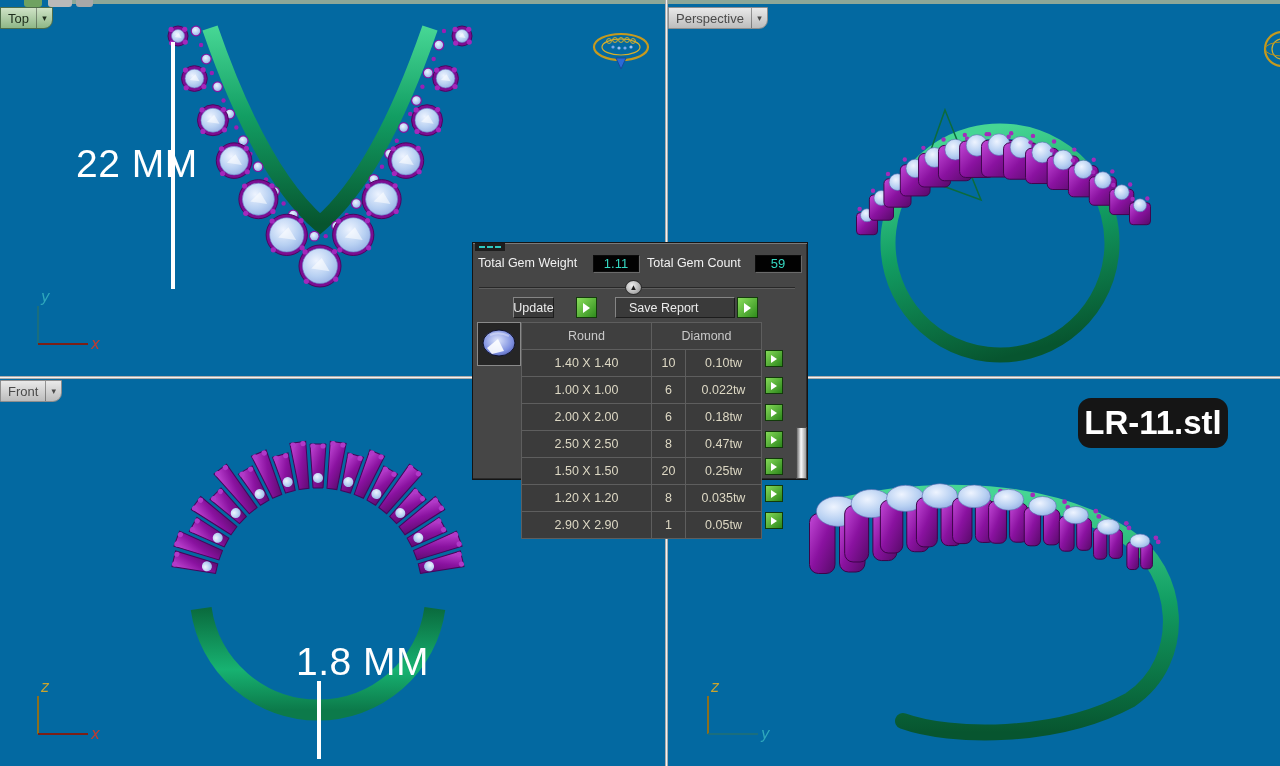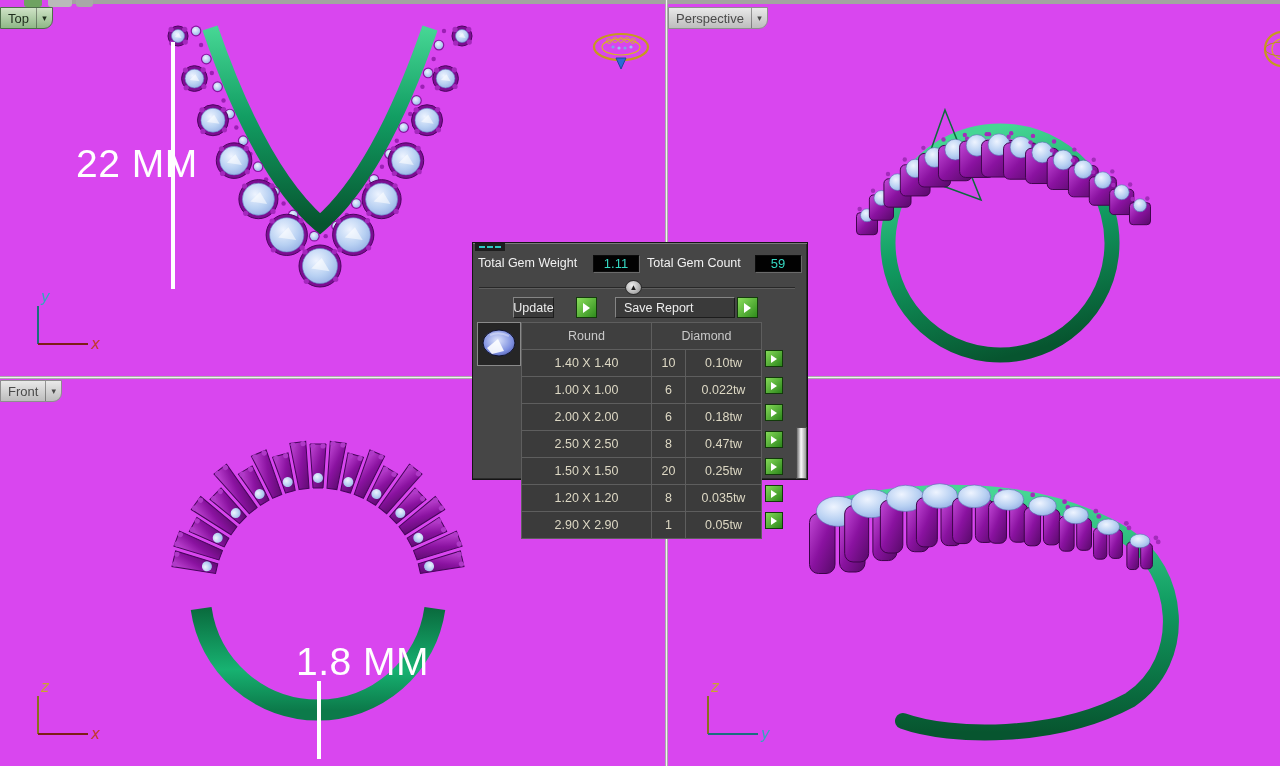--- a/index.html
+++ b/index.html
@@ -1,18 +1,18 @@
 <!DOCTYPE html>
 <html><head>
 <meta charset="utf-8">
 <style>
   *{margin:0;padding:0;box-sizing:border-box}
   html,body{width:1280px;height:766px;background:#000;overflow:hidden;
     font-family:"Liberation Sans",sans-serif}
-  #stage{position:absolute;left:0;top:0;width:1280px;height:766px;background:#d946ef;overflow:hidden}
+  #stage{position:absolute;left:0;top:0;width:1280px;height:766px;background:#0369a1;overflow:hidden}
 
   
   .topstrip{position:absolute;left:60px;top:0;width:1220px;height:4px;background:#9cae97;opacity:.9;z-index:4}
   .ttab{position:absolute;top:0;height:7px;z-index:4;border-radius:0 0 3px 3px}
   .ttab.g{left:24px;width:18px;background:#6fa261}
   .ttab.s1{left:48px;width:24px;background:#b9b9b9}
   .ttab.s2{left:76px;width:17px;background:#a8a8a8}
 
   
   .vp-divider-v{position:absolute;left:665px;top:0;width:3px;height:766px;
@@ -67,21 +67,21 @@
   #gp-count-value{left:282px}
   #gp-collapse-line{position:absolute;left:6px;right:12px;top:44px;height:2px;
     border-top:1px solid #282828;border-bottom:1px solid #5e5e5e}
   #gp-collapse-btn{position:absolute;left:152px;top:37px;width:17px;height:15px;border-radius:50%;
     background:radial-gradient(circle at 40% 35%,#efefef,#8a8a8a);border:1px solid #2e2e2e;
     color:#1c1c1c;font-size:8px;line-height:13px;text-align:center;padding:0;cursor:pointer}
   .gp-btn{position:absolute;top:54px;height:21px;background:#3a3a3a;border:1px solid;
     border-color:#858585 #1c1c1c #1c1c1c #858585;color:#ececec;font-size:12.5px;
     font-family:inherit;display:flex;align-items:center;cursor:pointer}
   #gp-update{left:40px;width:41px;justify-content:center}
-  #gp-save{left:142px;width:120px;padding-left:8px}
+  #gp-save{left:142px;width:120px;padding-left:13px}
   .gp-go{position:absolute;top:54px;width:21px;height:21px;
     background:linear-gradient(135deg,#8ade5c,#2f8c1c);border:1px solid #143c0c;
     display:flex;align-items:center;justify-content:center;cursor:pointer}
   #gp-go-update{left:103px}
   #gp-go-save{left:264px}
   .tri{width:0;height:0;border-left:7px solid #fff;border-top:5px solid transparent;
     border-bottom:5px solid transparent}
   #gem-icon-cell{position:absolute;left:4px;top:79px;width:44px;height:44px;background:#262626;
     border:1px solid #8a8a8a}
   #gem-table{position:absolute;left:49px;top:80px}
@@ -579,20 +579,23 @@
     <line x1="16" y1="18" x2="16" y2="56" stroke="#8a6f1e" stroke-width="2"></line>
     <line x1="16" y1="56" x2="66" y2="56" stroke="#1a6e7e" stroke-width="2"></line>
     <text x="19" y="14" fill="#c9a42e">z</text>
     <text x="69" y="61" fill="#2fa8bc">y</text>
   </svg>
 
   <div class="annot" id="annot-22">22 MM</div>
   <div class="dimline" id="dimline-top"></div>
   <div class="annot" id="annot-18">1.8 MM</div>
   <div class="dimline" id="dimline-front"></div>
+  <div id="file-badge">
+    <span>LR-11.stl</span>
+  </div>
 
   <div id="gem-panel">
     <div id="panel-tab">
         <span></span>
         <span></span>
         <span></span>
       </div>
     <div class="gp-label" id="gp-weight-label">Total Gem Weight</div>
     <div class="gp-val" id="gp-weight-value">1.11</div>
     <div class="gp-label" id="gp-count-label">Total Gem Count</div>

